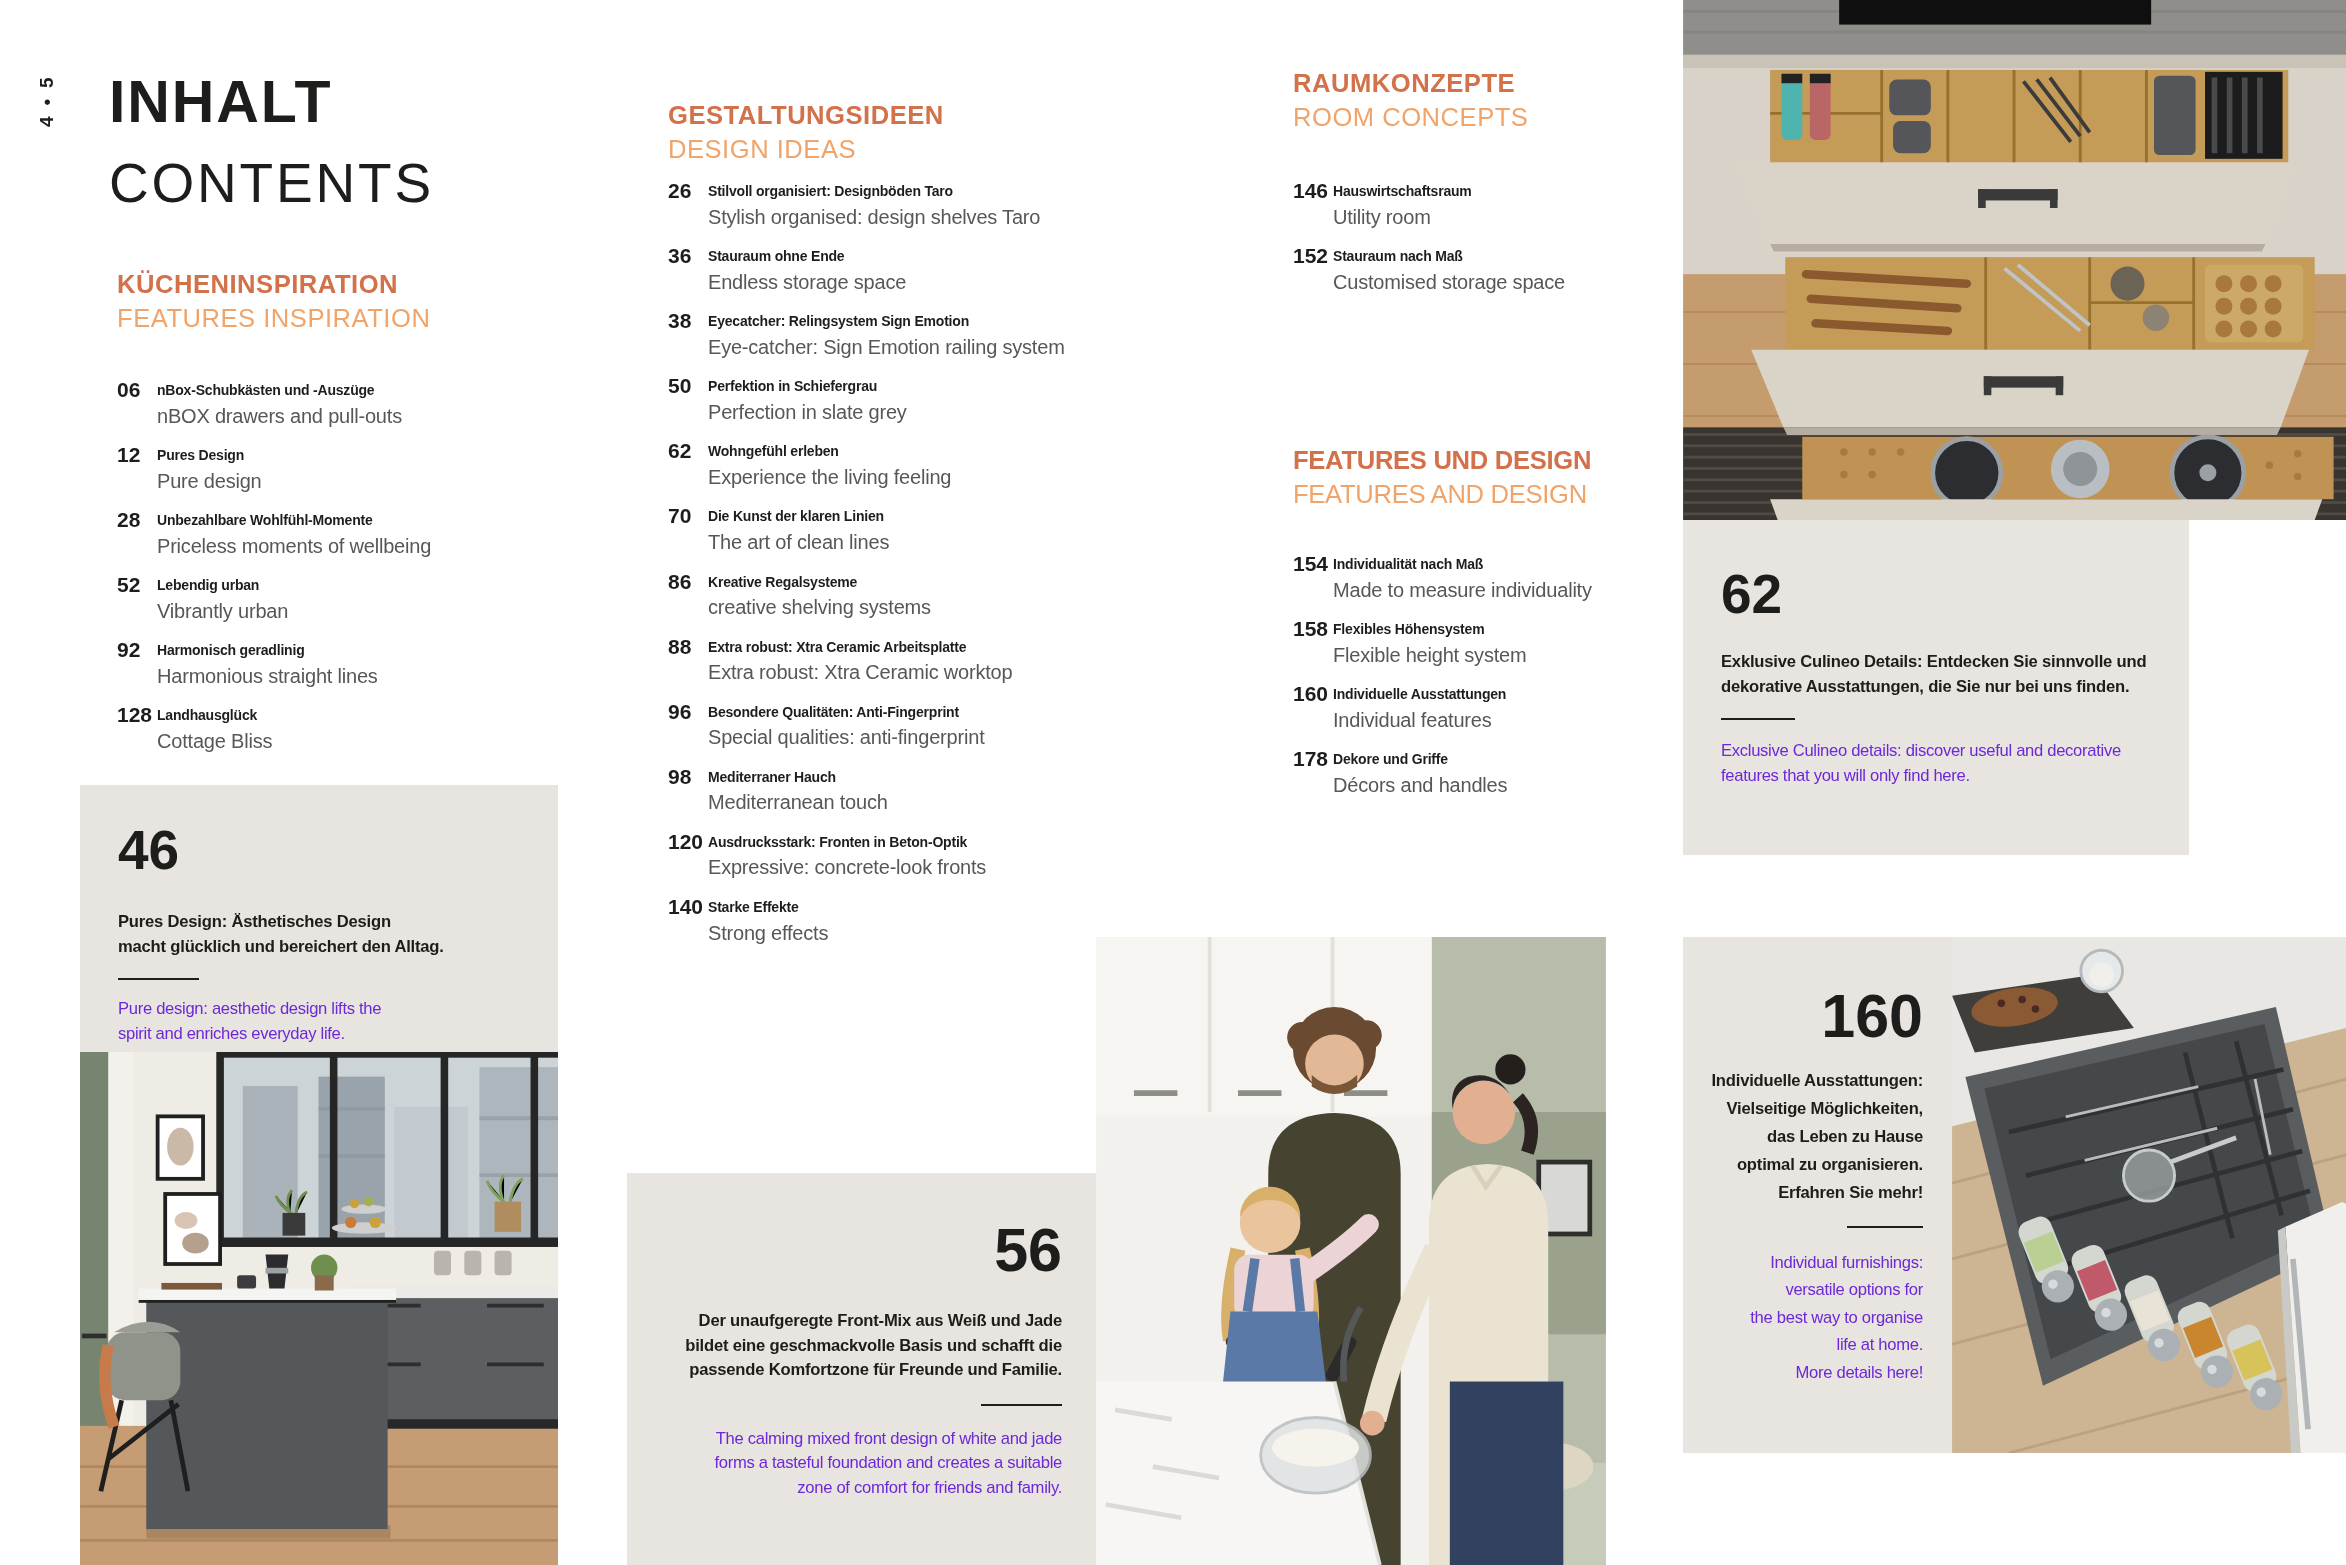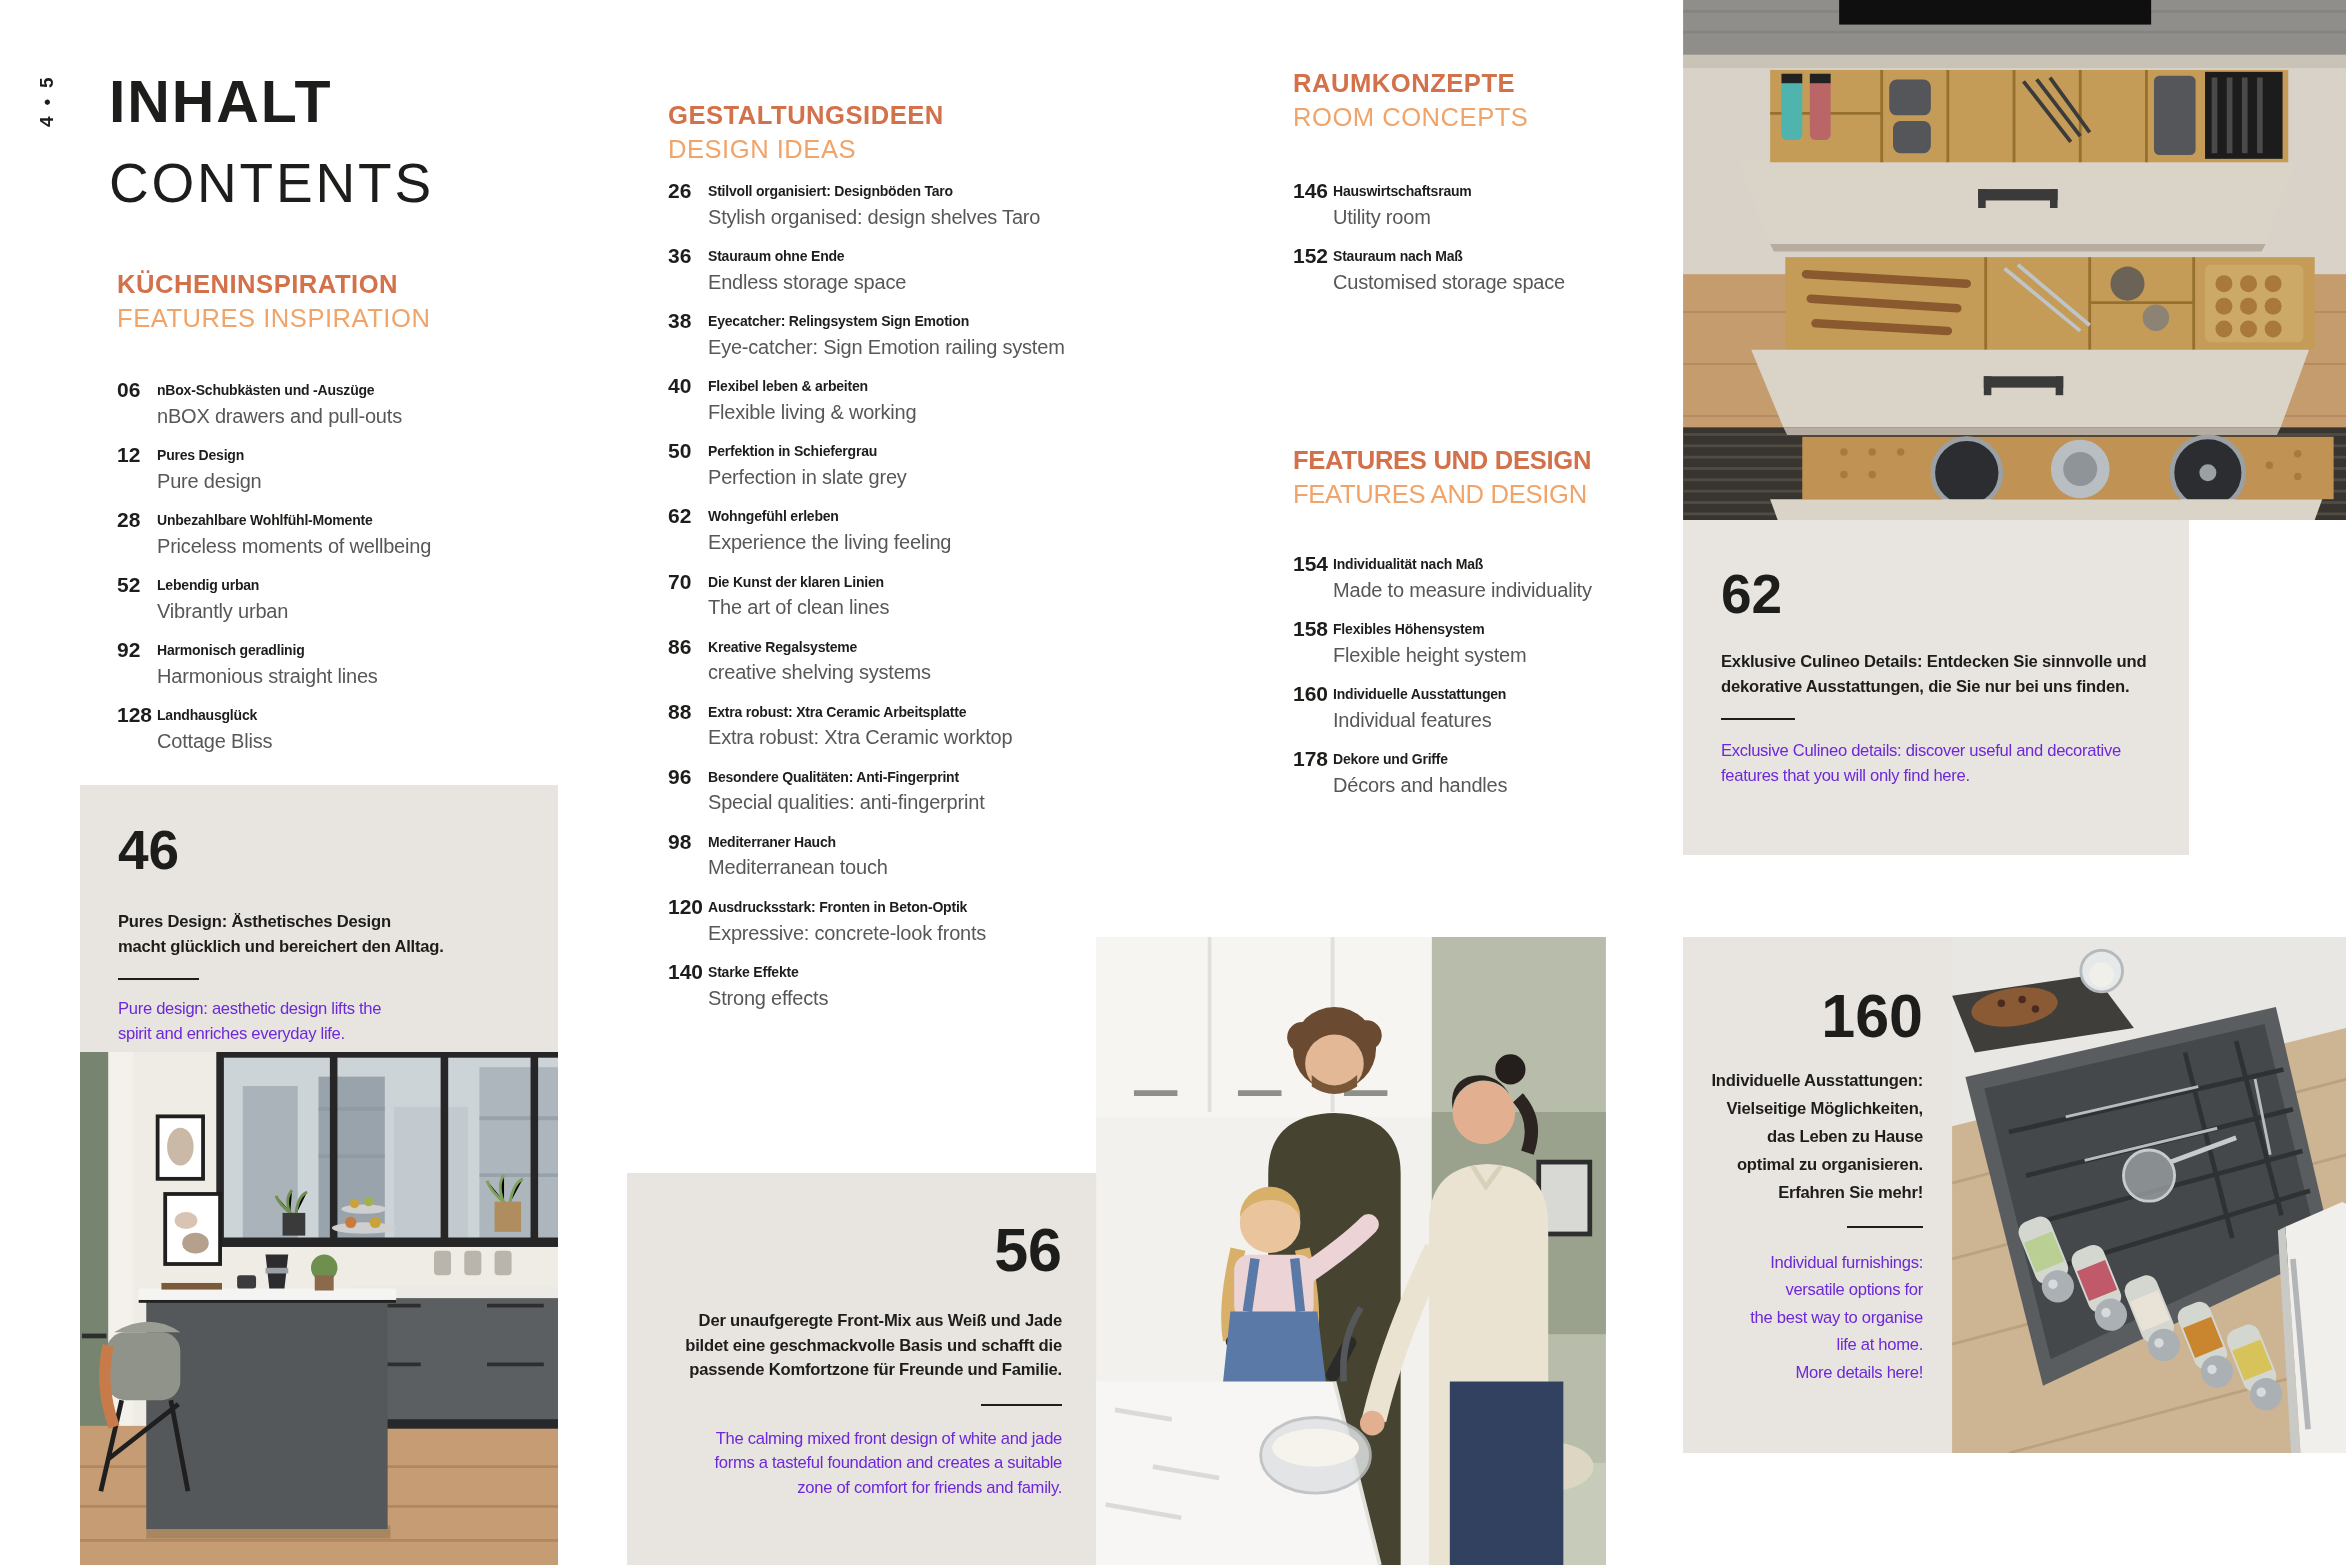--- a/index.html
+++ b/index.html
@@ -143,27 +143,20 @@
       <span class="tt">
           <span class="de">Stauraum ohne Ende</span>
           <span class="en">Endless storage space</span>
         </span>
     </div>
     <div class="entry">
       <span class="num">38</span>
       <span class="tt">
           <span class="de">Eyecatcher: Relingsystem Sign Emotion</span>
           <span class="en">Eye-catcher: Sign Emotion railing system</span>
-        </span>
-    </div>
-    <div class="entry">
-      <span class="num">40</span>
-      <span class="tt">
-          <span class="de">Flexibel leben &amp; arbeiten</span>
-          <span class="en">Flexible living &amp; working</span>
         </span>
     </div>
     <div class="entry">
       <span class="num">50</span>
       <span class="tt">
           <span class="de">Perfektion in Schiefergrau</span>
           <span class="en">Perfection in slate grey</span>
         </span>
     </div>
     <div class="entry">

